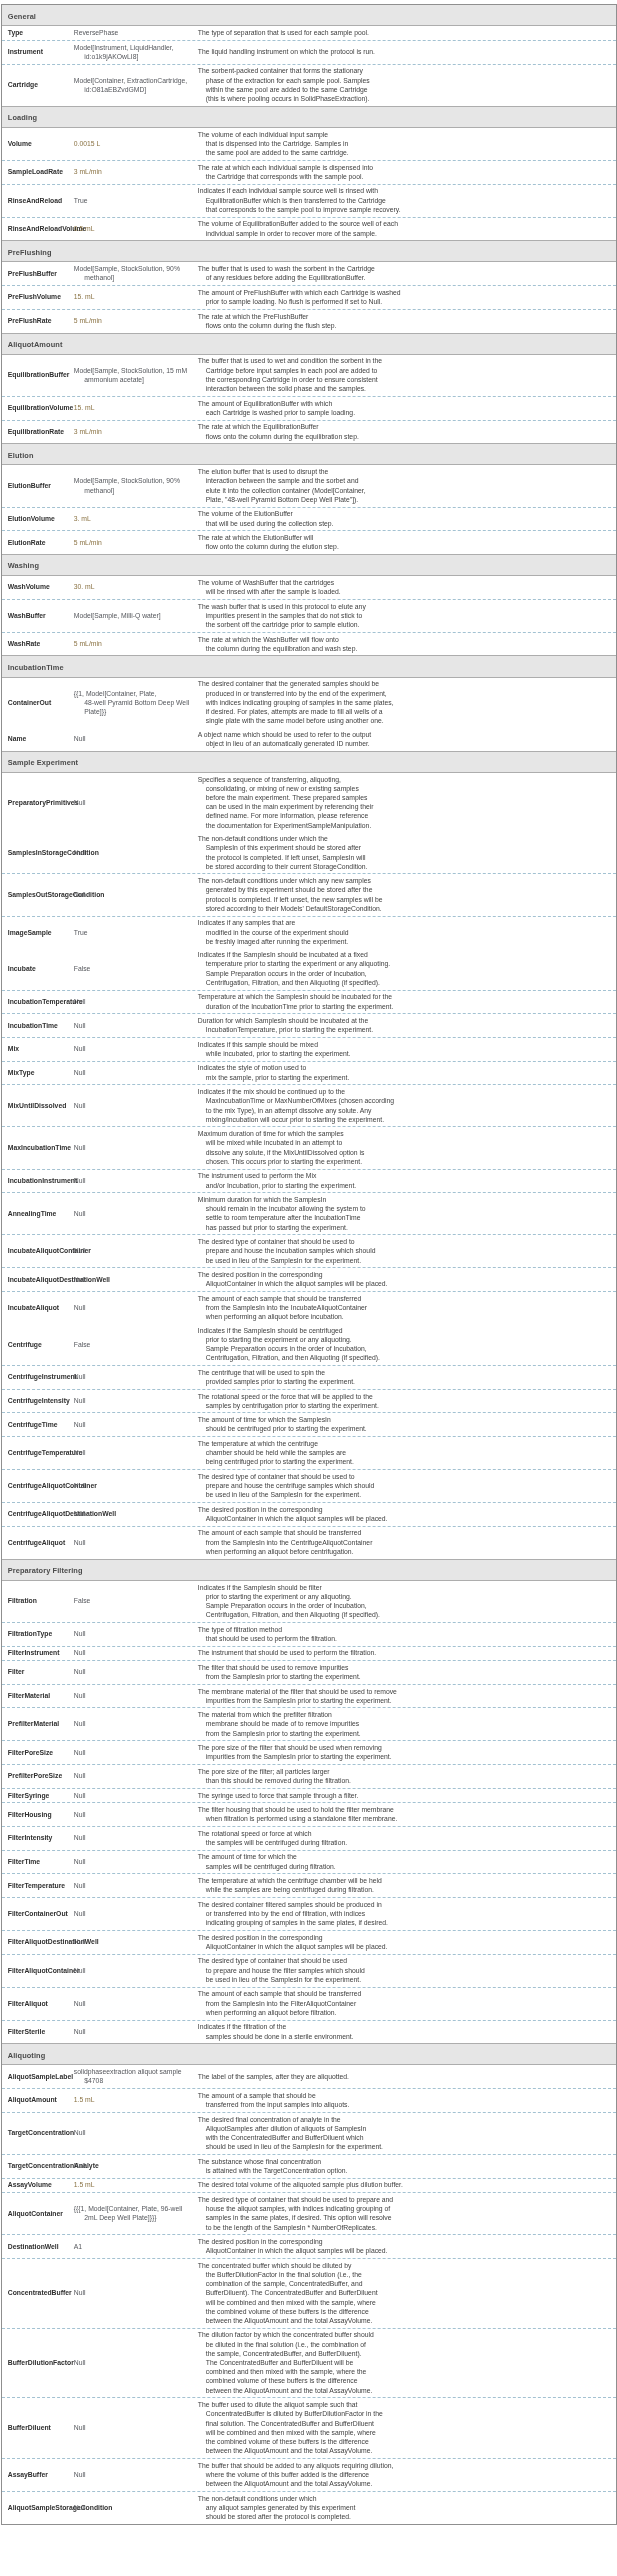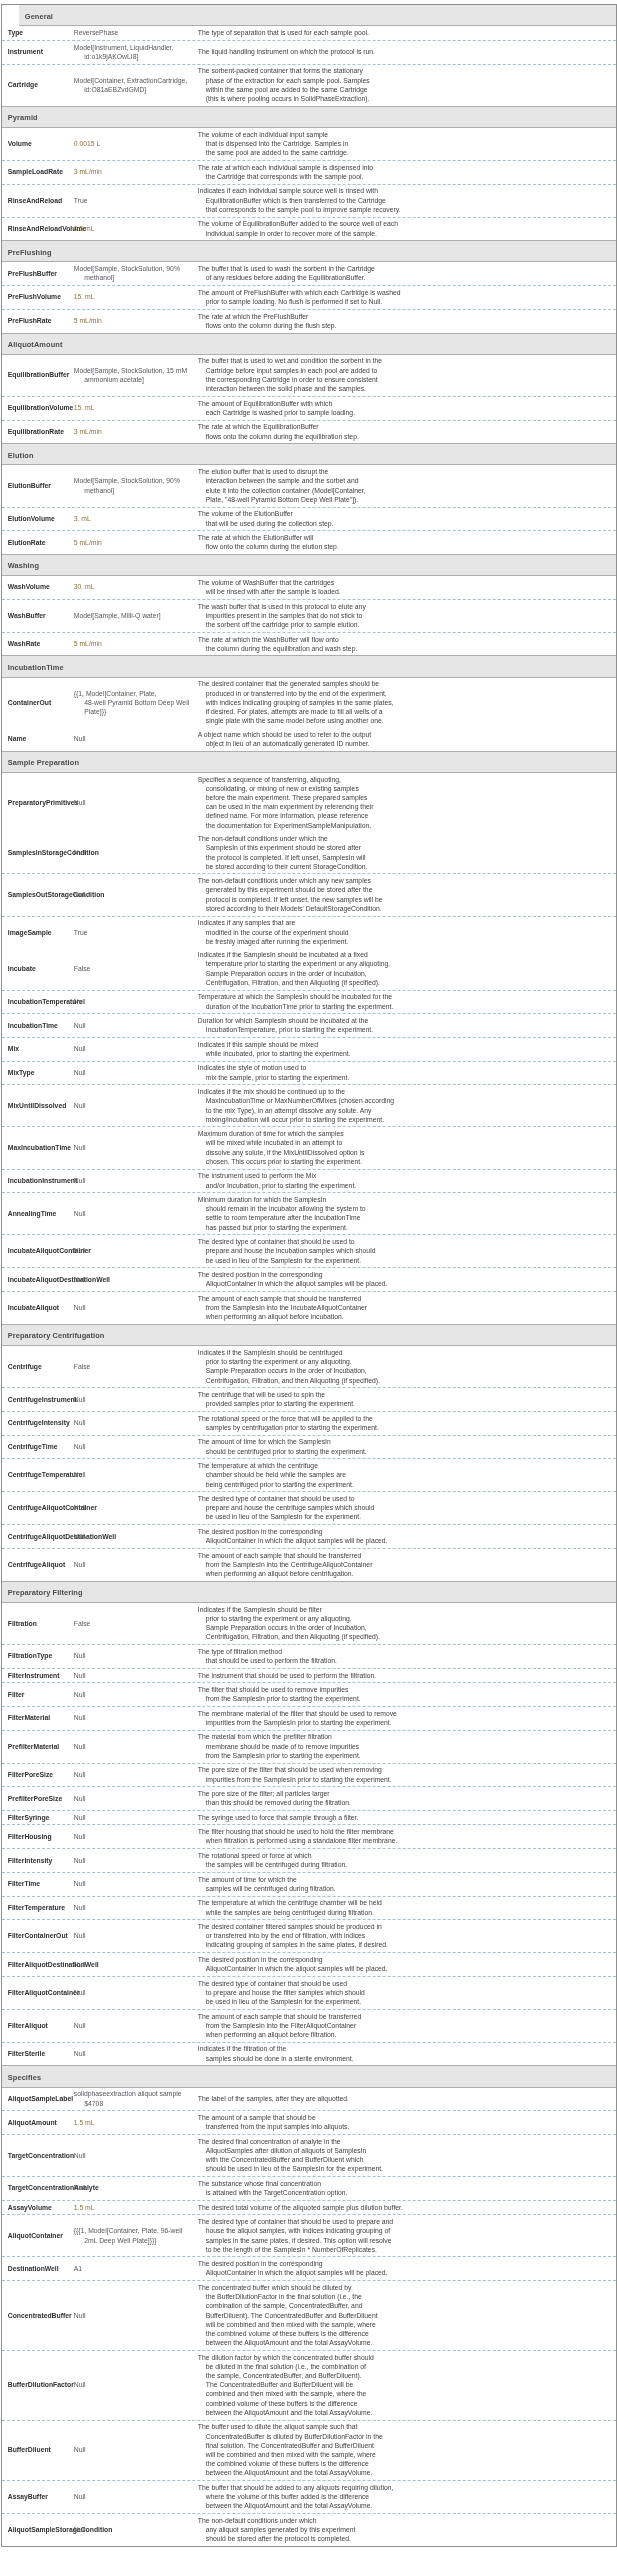--- a/index.html
+++ b/index.html
@@ -15,21 +15,21 @@
     margin:4.3px 0.6px 3.7px 0.6px;
     border:0.6px solid #8f8f8f;
     background:#ffffff;
   }
   .section-header{
     background:#e6e6e6;
     border-top:0.6px solid #adadad;
     border-bottom:0.6px solid #adadad;
     padding:4.3px 6.2px 4.9px 6.2px;
   }
-  .section:first-child .section-header{ border-top:none;margin-left:17px; }
+  .section:first-child .section-header{ border-top:none; }
   .section-title{
     font-size:7.4px;
     font-weight:bold;
     color:#4b4b4b;
     letter-spacing:0.1px;
   }
   .rows{ background:#ffffff; }
   .row{
     display:grid;
     grid-template-columns:66px 124px 1fr;
@@ -89,21 +89,21 @@
     <div class="cell desc">The sorbent-packed container that forms the stationary
 phase of the extraction for each sample pool. Samples
 within the same pool are added to the same Cartridge
 (this is where pooling occurs in SolidPhaseExtraction).</div>
   </div>
 </div>
   </section>
 
   <section class="section">
     <div class="section-header">
-      <span class="section-title">Pyramid</span>
+      <span class="section-title">Loading</span>
     </div>
     <div class="rows">
   <div class="row">
     <div class="cell name">Volume</div>
     <div class="cell value quantity">0.0015 L</div>
     <div class="cell desc">The volume of each individual input sample
 that is dispensed into the Cartridge. Samples in
 the same pool are added to the same cartridge.</div>
   </div>
 
@@ -272,21 +272,21 @@
     <div class="cell name">Name</div>
     <div class="cell value">Null</div>
     <div class="cell desc">A object name which should be used to refer to the output
 object in lieu of an automatically generated ID number.</div>
   </div>
 </div>
   </section>
 
   <section class="section">
     <div class="section-header">
-      <span class="section-title">Sample Preparation</span>
+      <span class="section-title">Sample Experiment</span>
     </div>
     <div class="rows">
   <div class="row">
     <div class="cell name">PreparatoryPrimitives</div>
     <div class="cell value">Null</div>
     <div class="cell desc">Specifies a sequence of transferring, aliquoting,
 consolidating, or mixing of new or existing samples
 before the main experiment. These prepared samples
 can be used in the main experiment by referencing their
 defined name. For more information, please reference
@@ -417,23 +417,20 @@
     <div class="cell name">IncubateAliquot</div>
     <div class="cell value">Null</div>
     <div class="cell desc">The amount of each sample that should be transferred
 from the SamplesIn into the IncubateAliquotContainer
 when performing an aliquot before incubation.</div>
   </div>
 </div>
   </section>
 
   <section class="section">
-    <div class="section-header">
-      <span class="section-title">Preparatory Centrifugation</span>
-    </div>
     <div class="rows">
   <div class="row">
     <div class="cell name">Centrifuge</div>
     <div class="cell value">False</div>
     <div class="cell desc">Indicates if the SamplesIn should be centrifuged
 prior to starting the experiment or any aliquoting.
 Sample Preparation occurs in the order of Incubation,
 Centrifugation, Filtration, and then Aliquoting (if specified).</div>
   </div>
 
@@ -623,21 +620,21 @@
     <div class="cell name">FilterSterile</div>
     <div class="cell value">Null</div>
     <div class="cell desc">Indicates if the filtration of the
 samples should be done in a sterile environment.</div>
   </div>
 </div>
   </section>
 
   <section class="section">
     <div class="section-header">
-      <span class="section-title">Specifies</span>
+      <span class="section-title">Aliquoting</span>
     </div>
     <div class="rows">
   <div class="row">
     <div class="cell name">AliquotSampleLabel</div>
     <div class="cell value">solidphaseextraction aliquot sample $4708</div>
     <div class="cell desc">The label of the samples, after they are aliquotted.</div>
   </div>
 
   <div class="row">
     <div class="cell name">AliquotAmount</div>

